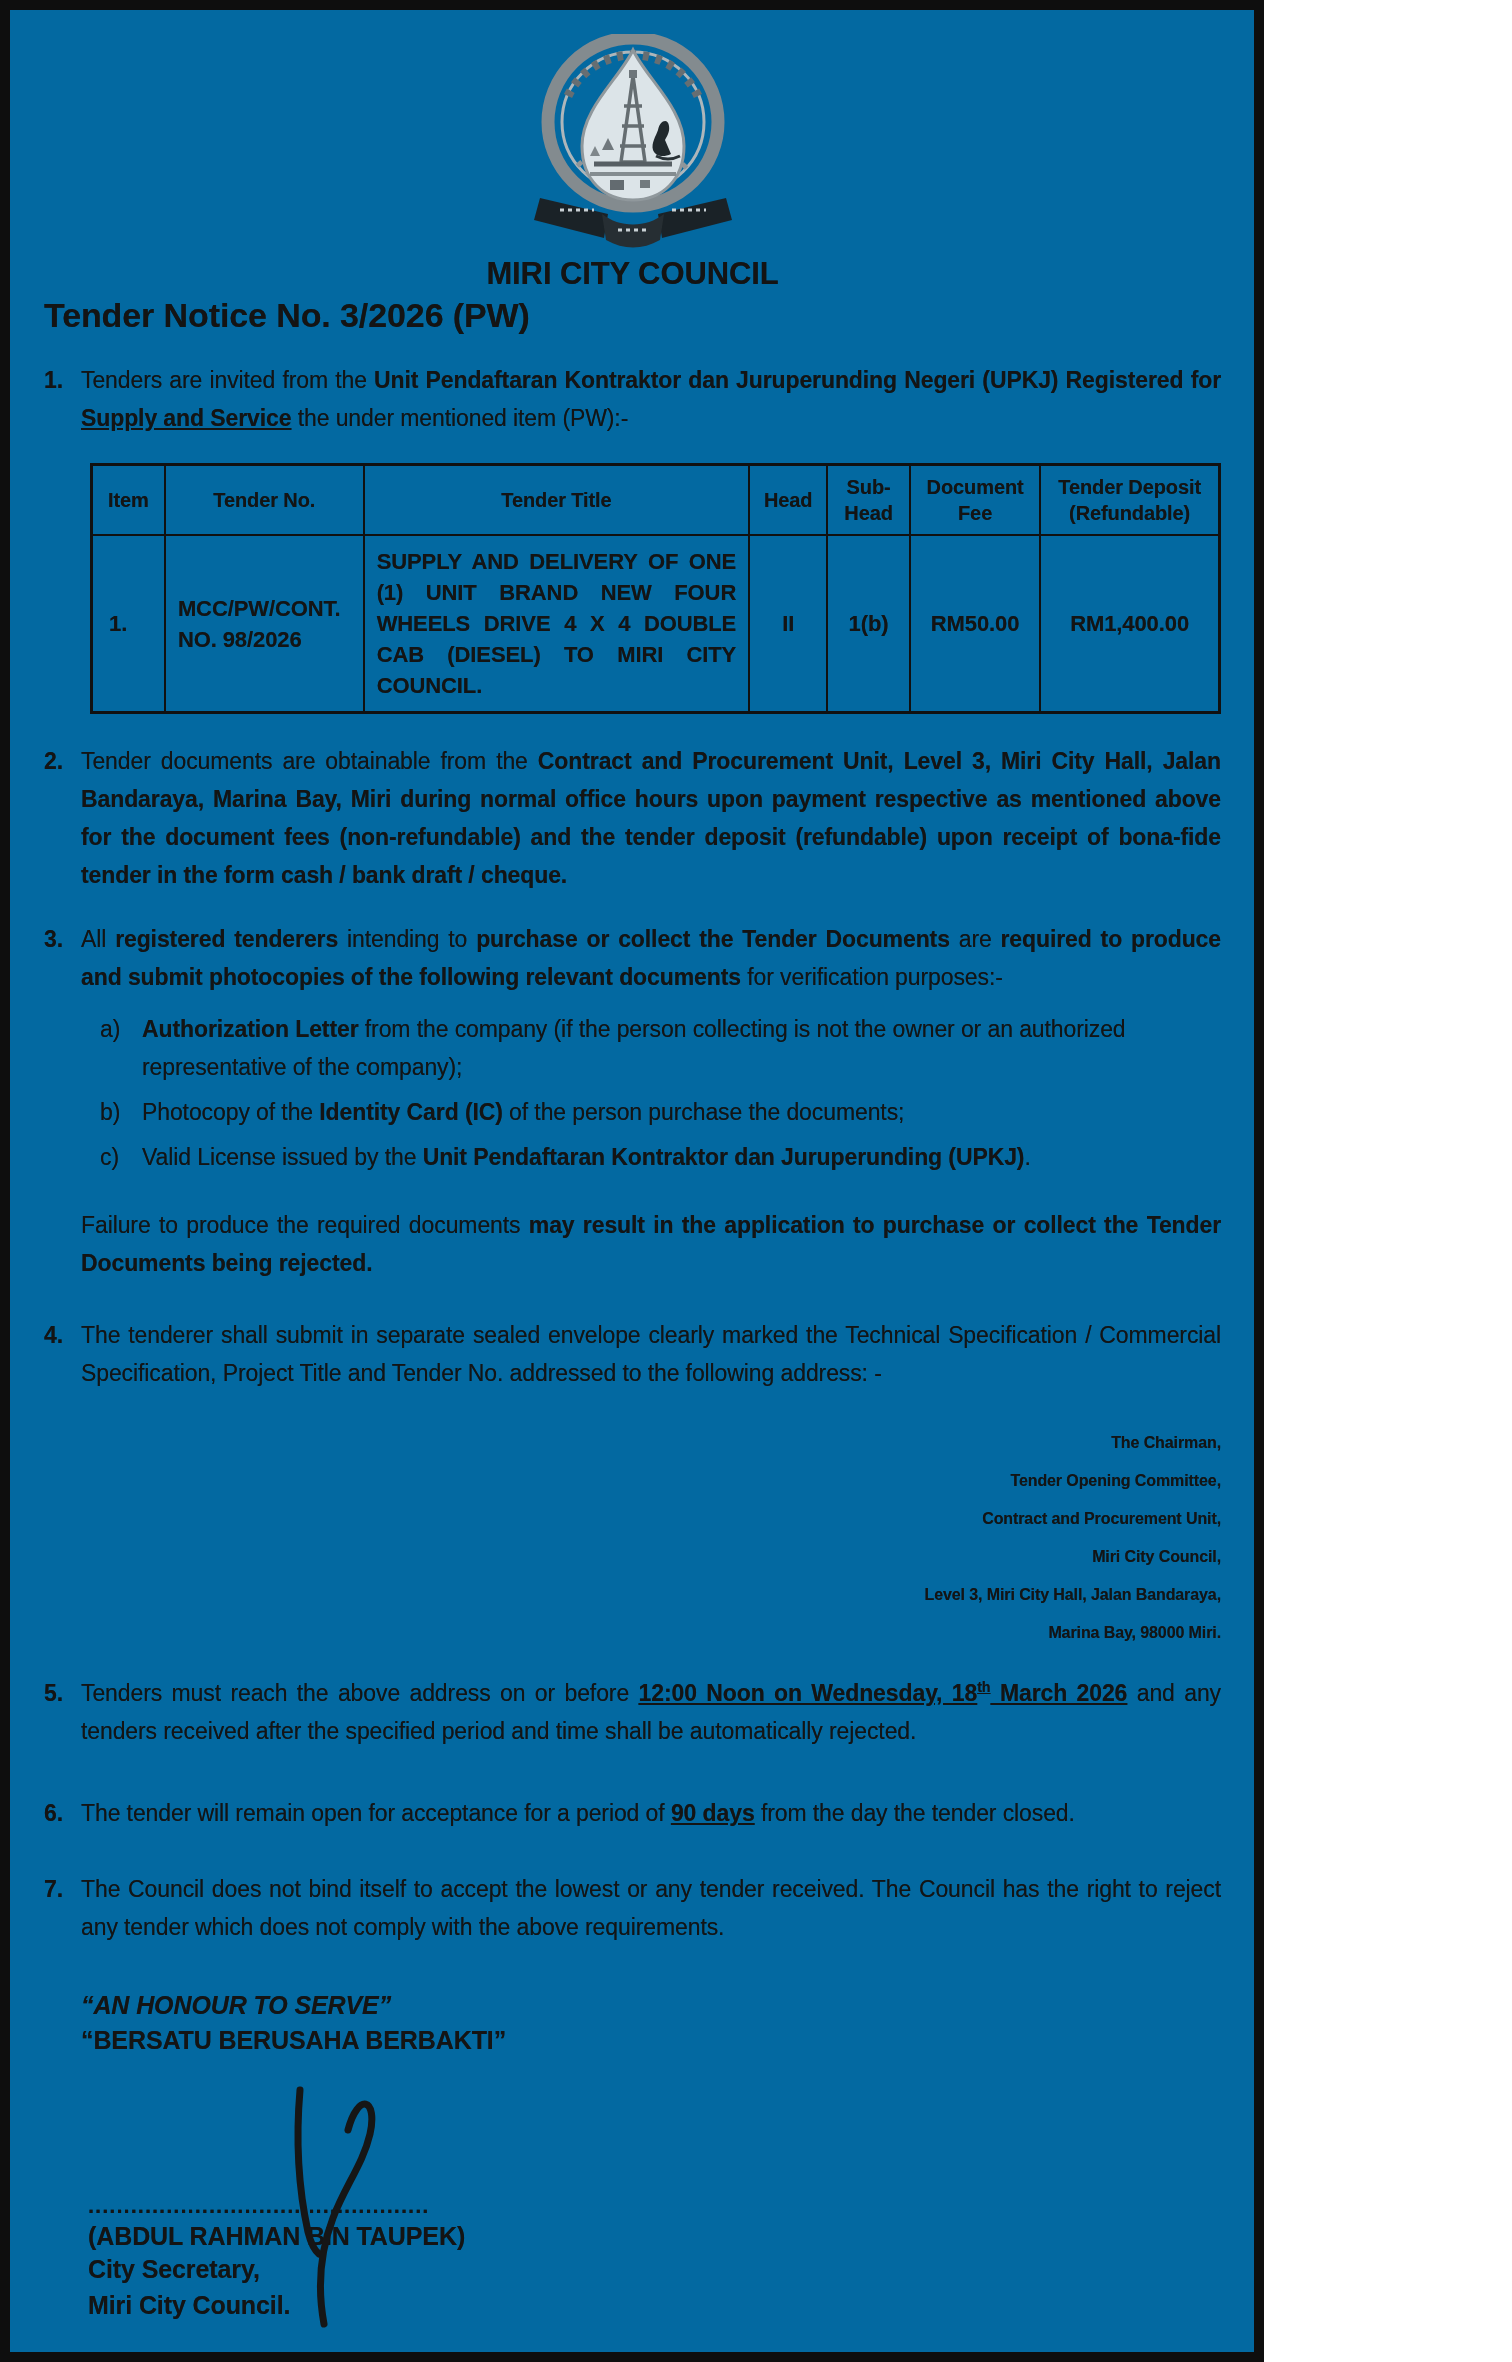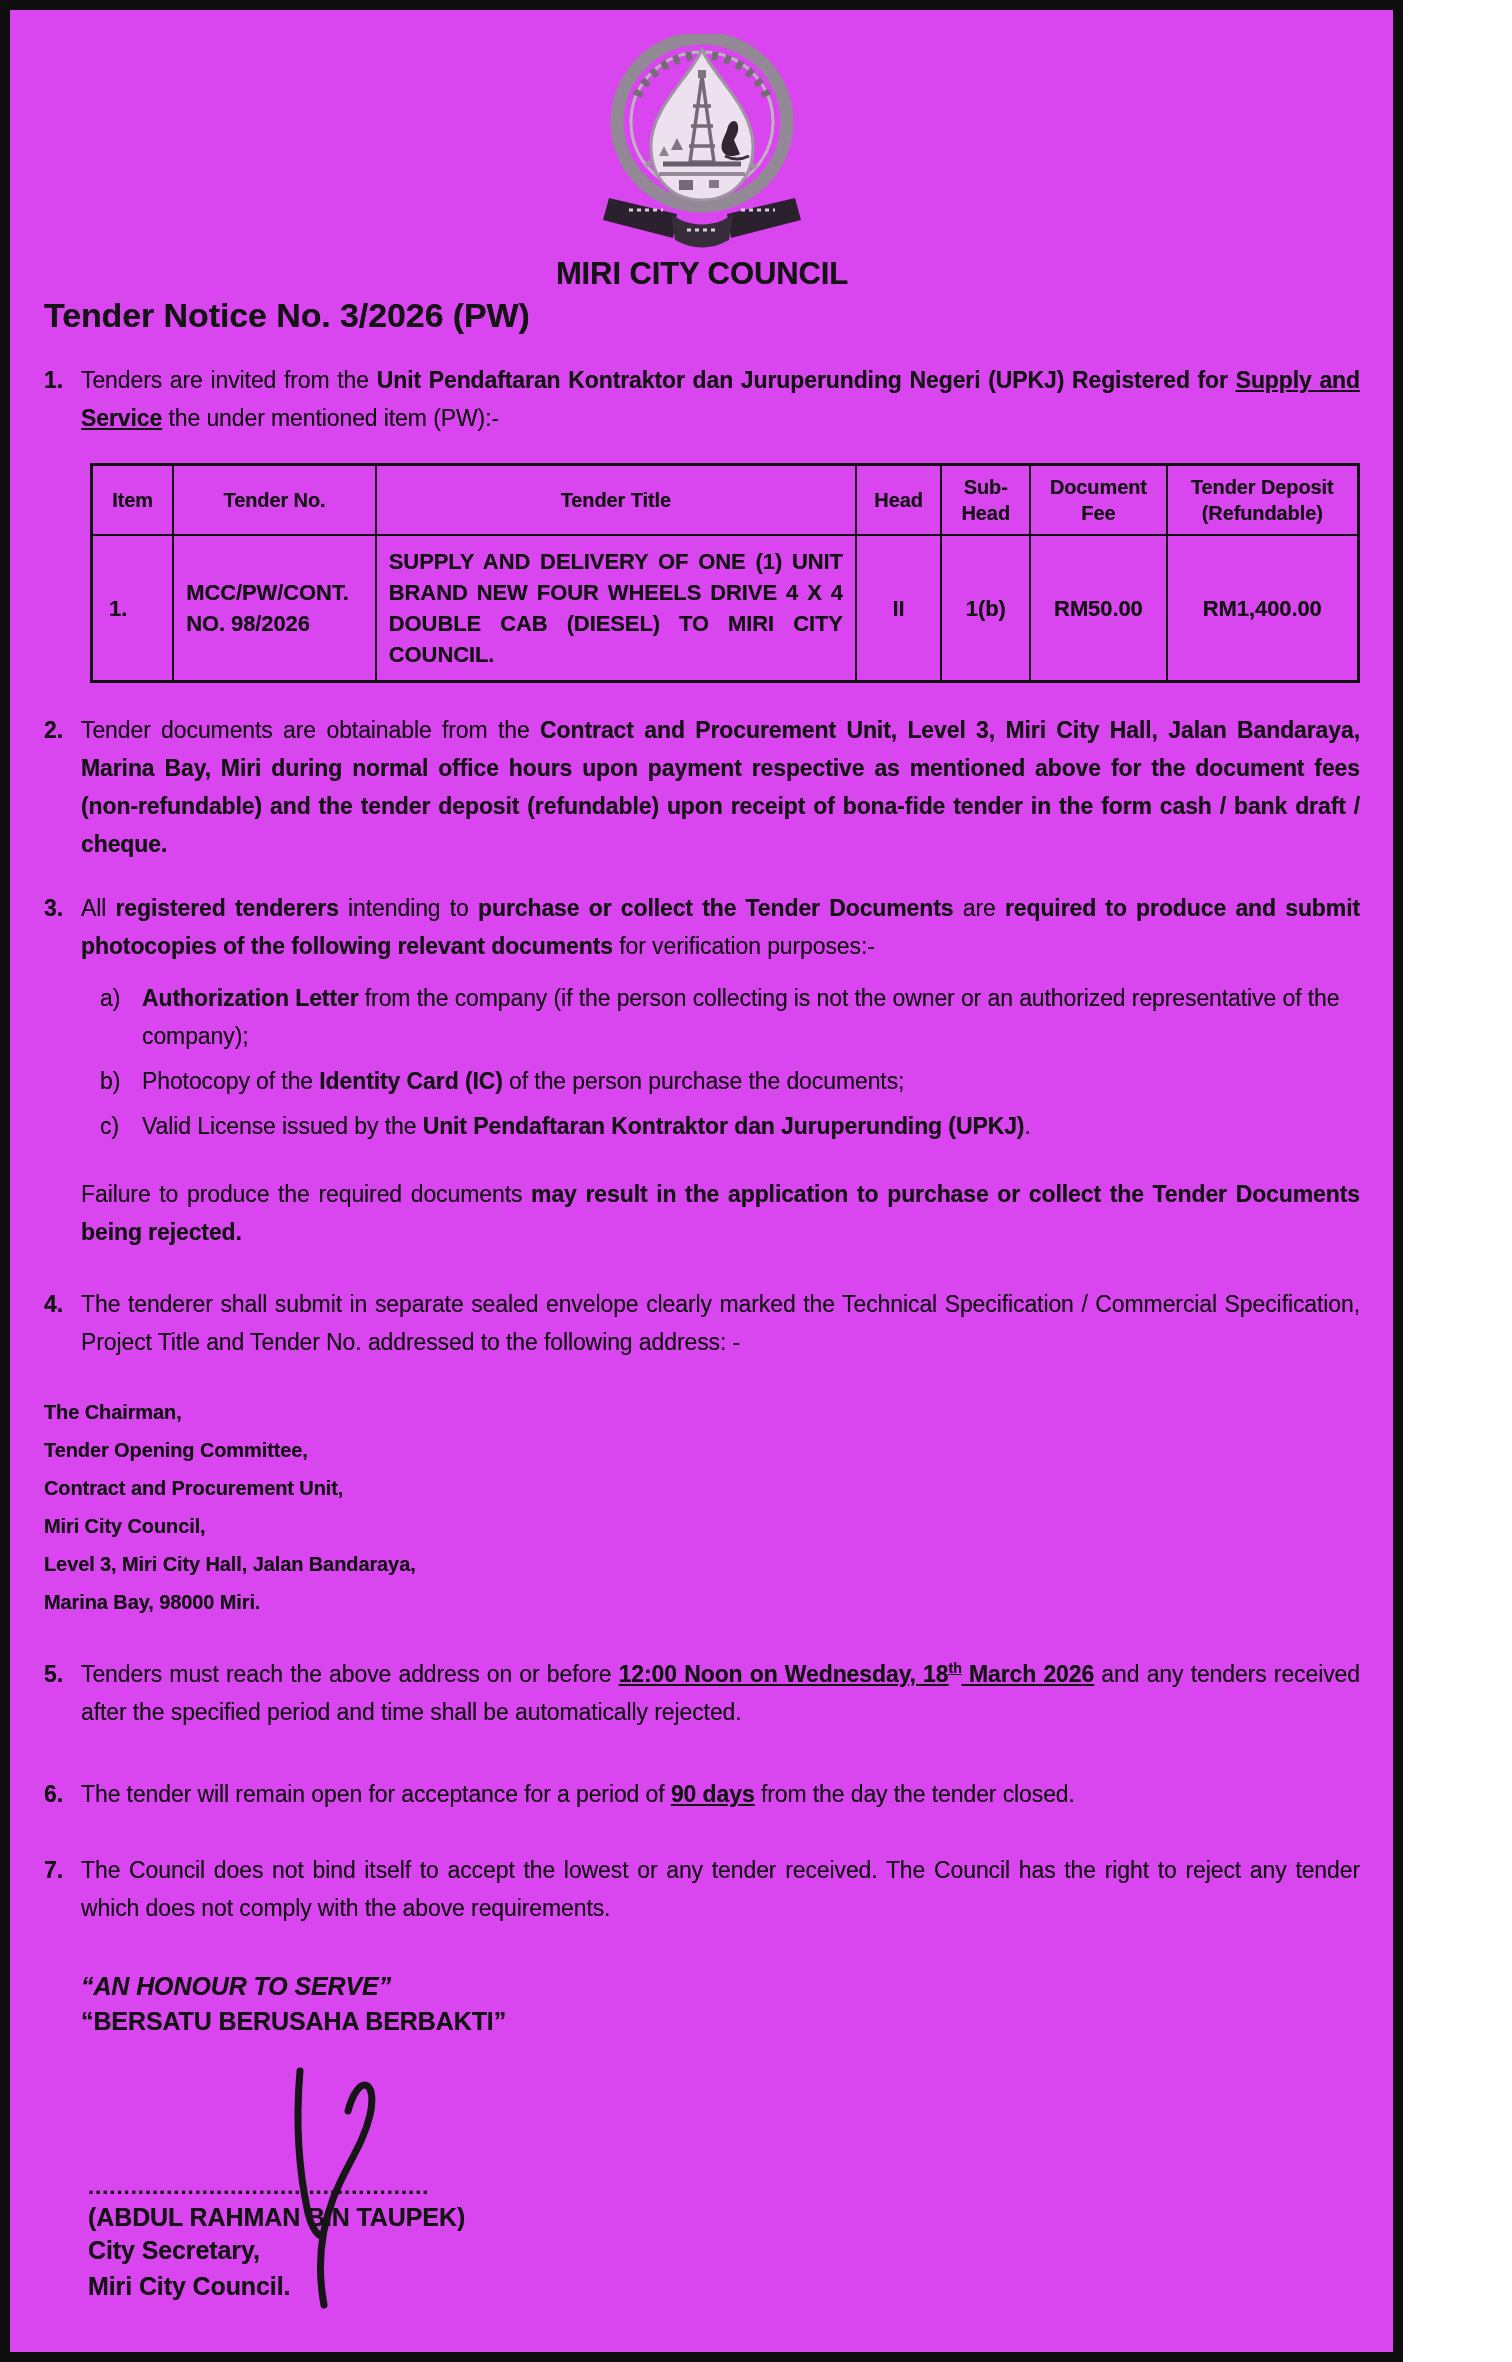--- a/index.html
+++ b/index.html
@@ -1,21 +1,21 @@
 <!DOCTYPE html>
 <html><head>
 <meta charset="utf-8">
 <style>
   * { box-sizing: border-box; margin: 0; padding: 0; }
   html, body { background: #ffffff; }
   body { font-family: "Liberation Sans", sans-serif; color: #141414; }
 
   .page {
-    width: 1403px; height: 2362px;
-    background: #d946ef;
+    width: 1264px; height: 2362px;
+    background: #0369a1;
     border: 10px solid #0e0e0e;
     padding: 24px 33px 0 34px;
     position: relative;
     overflow: hidden;
     letter-spacing: -0.1px;
     text-shadow: 0 0 0.4px rgba(0,0,0,.45);
   }
 
   
   .crest-wrap { text-align: center; }
@@ -40,21 +40,21 @@
   th, td { border: 2px solid #111; }
   table { border: 3px solid #111; }
   th { font-size: 20px; font-weight: bold; text-align: center; padding: 8px 4px; line-height: 26px; }
   td { font-size: 22px; font-weight: bold; padding: 10px 12px; line-height: 31px; }
   td.c-item { text-align: left; padding-left: 16px; }
   td.c-tno { text-align: left; }
   td.c-title { text-align: justify; }
   td.c-center { text-align: center; }
 
   
-  .address { text-align: left; font-size: 20px; font-weight: bold; line-height: 38px; margin: 32px 0 34px; }
+  .address { text-align: right; font-size: 16px; font-weight: bold; line-height: 38px; margin: 32px 0 22px; }
 
   
   .motto { margin: 42px 0 0 37px; font-size: 25px; font-weight: bold; line-height: 35px; }
 
   
   .sig-block { position: relative; margin: 138px 0 0 44px; }
   .sig-svg { position: absolute; left: 160px; top: -112px; }
   .sig-dots { font-size: 22px; font-weight: bold; letter-spacing: 1px; line-height: 20px; }
   .sig-name { font-size: 25px; font-weight: bold; margin-top: 6px; }
   .sig-role, .sig-org { font-size: 25px; font-weight: bold; line-height: 36px; }

